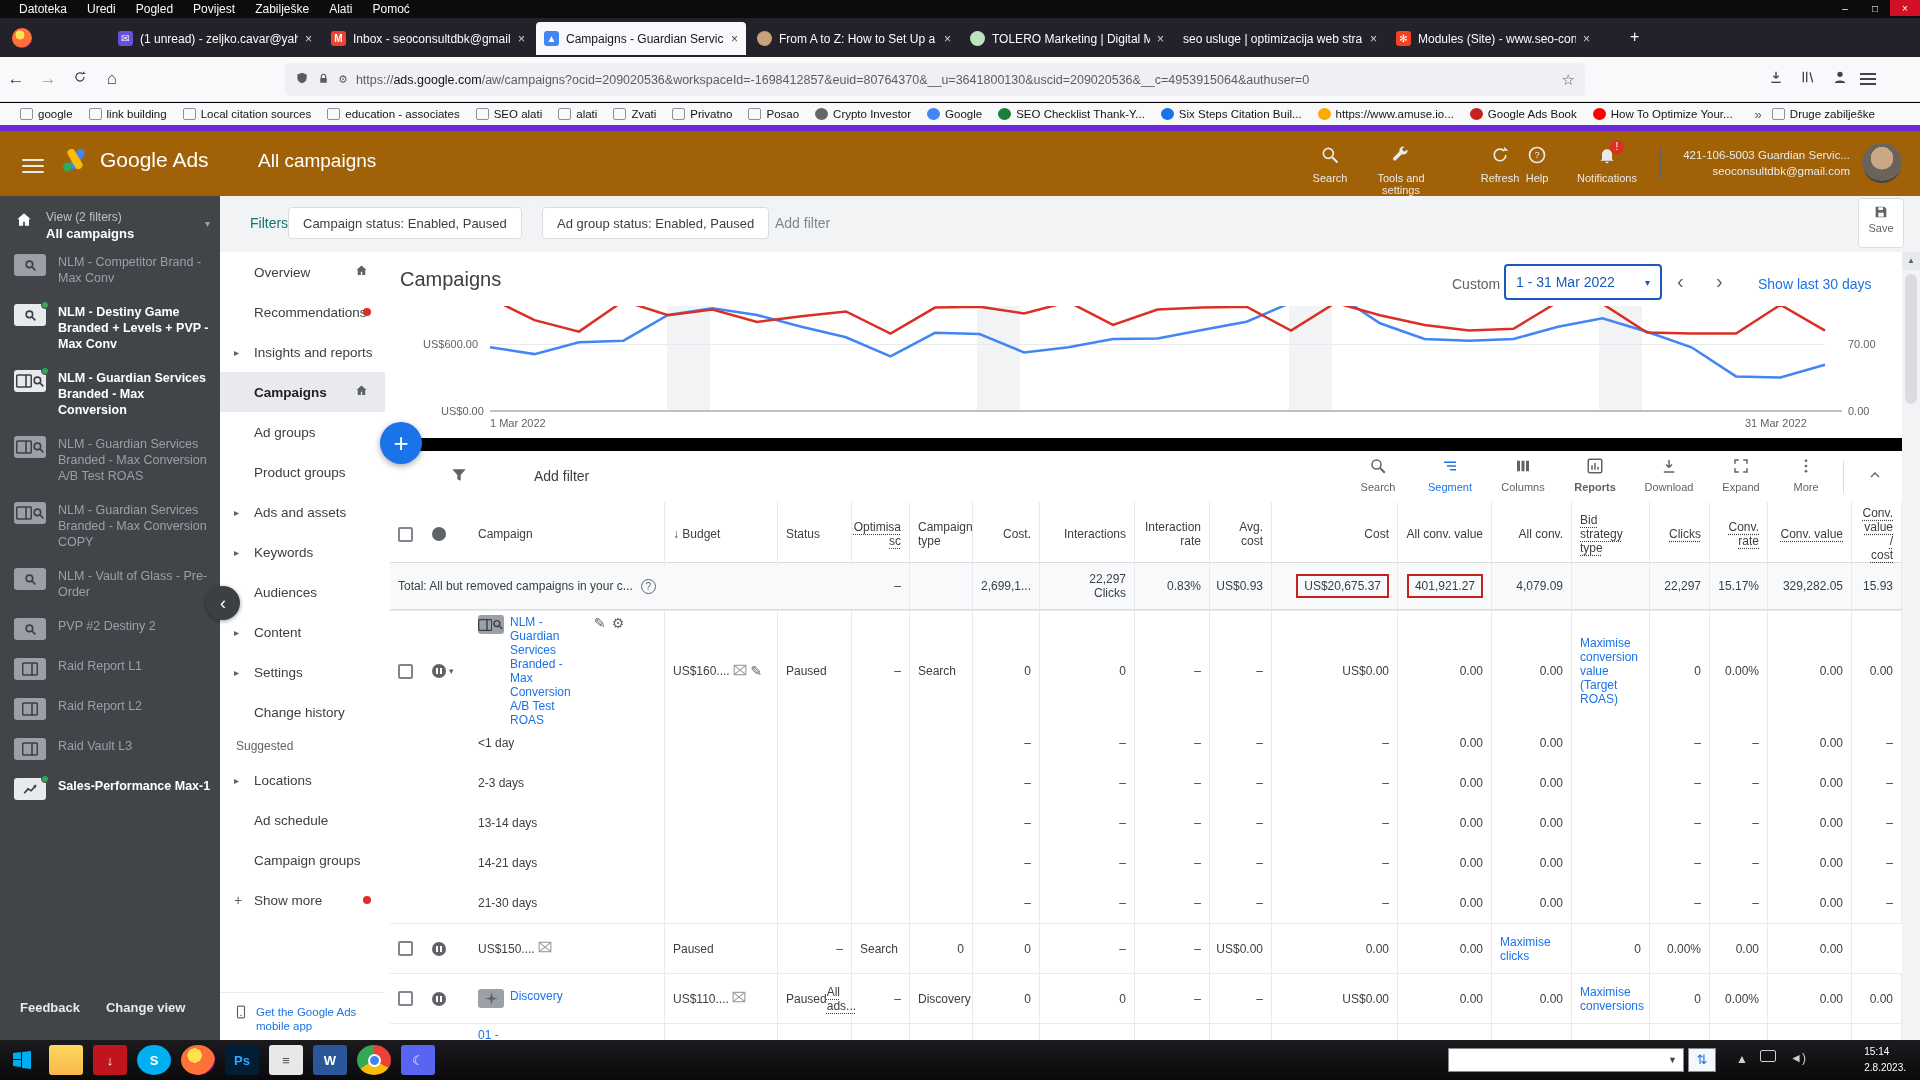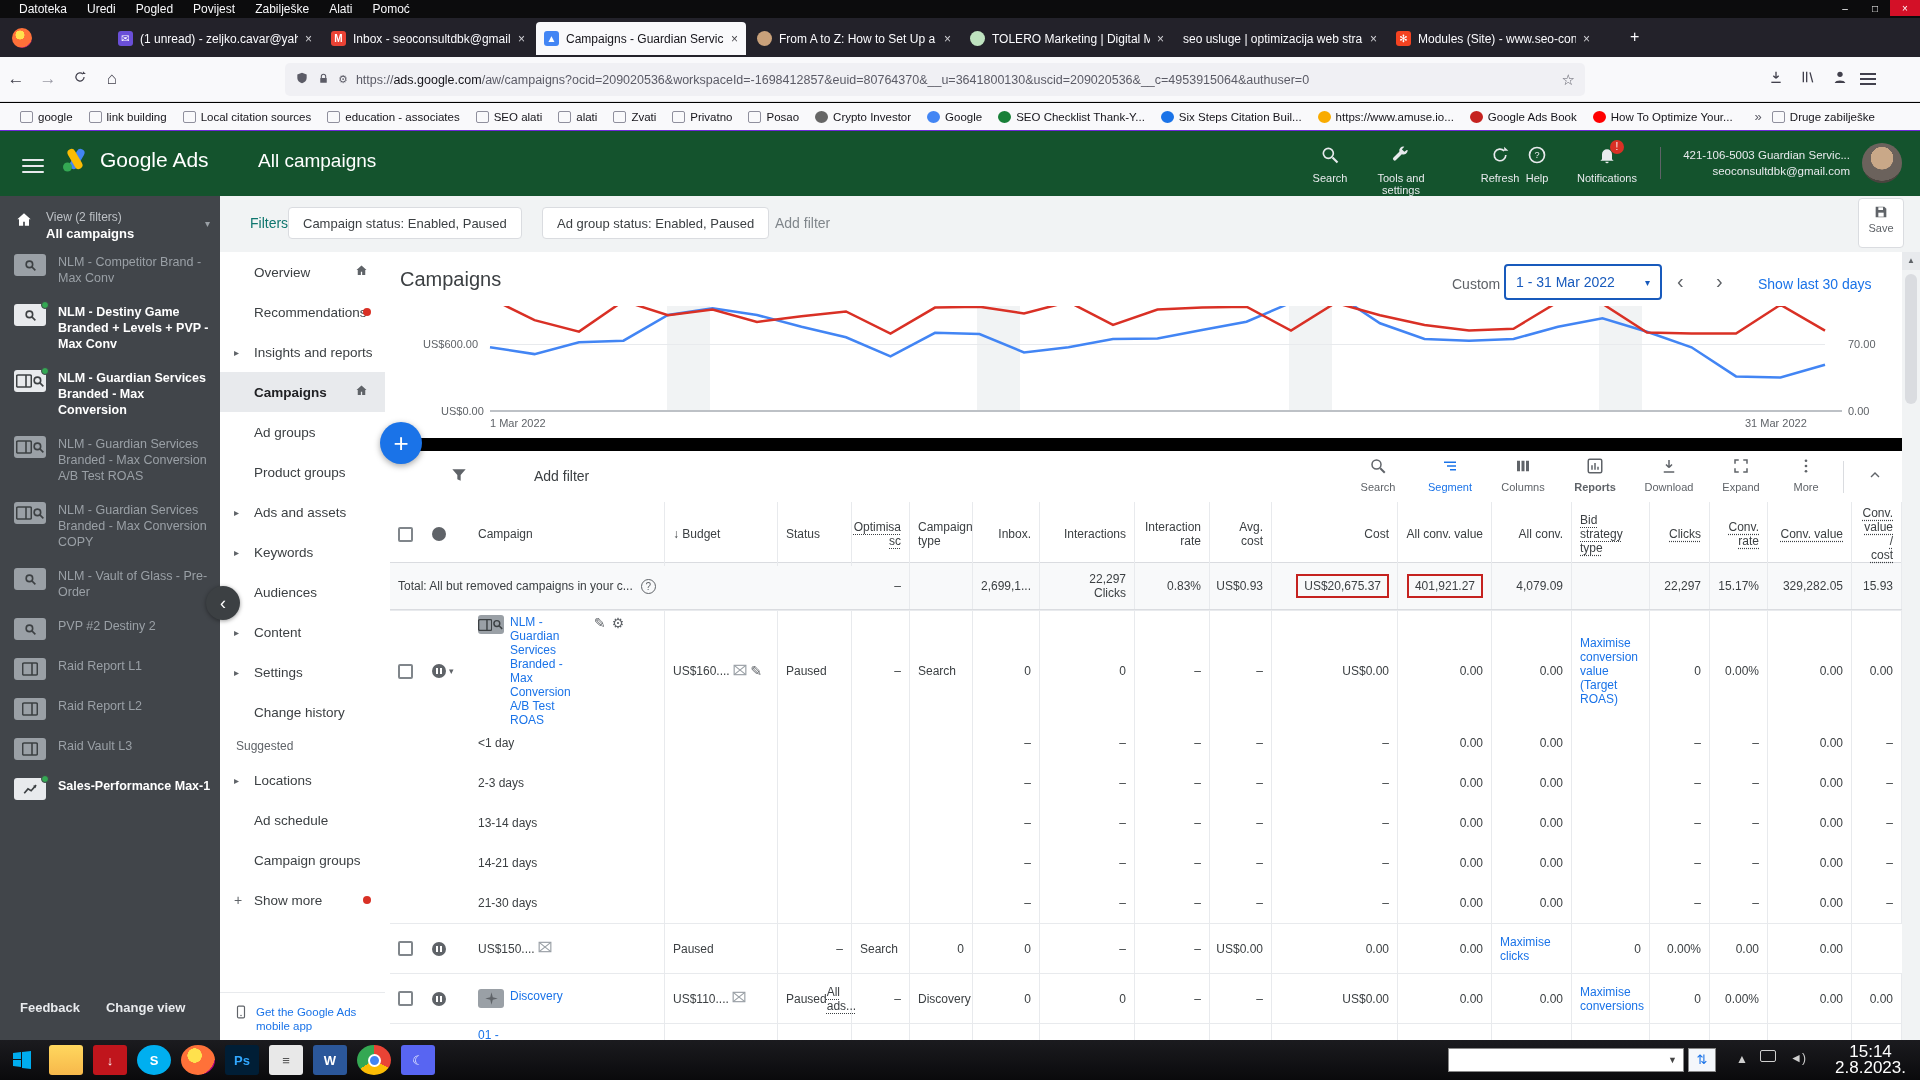--- a/index.html
+++ b/index.html
@@ -16,26 +16,26 @@
   .tab { position:absolute; top:4px; height:33px; width:210px; display:flex; align-items:center; gap:7px; padding:0 8px; border-radius:4px 4px 0 0; color:#fbfbfe; font-size:12px; }
   .tab.active { background:#f9f9fb; color:#15141a; }
   .tab .ttl { flex:1; white-space:nowrap; overflow:hidden; }
   .tab .x { font-size:12px; opacity:.8; }
   .tfav { width:15px; height:15px; border-radius:3px; flex:none; display:flex; align-items:center; justify-content:center; font-size:10px; font-weight:bold; color:#fff; }
   #navtoolbar { left:0; top:57px; width:1920px; height:45px; background:#f9f9fb; border-bottom:1px solid #e3e3e6; display:flex; align-items:center; }
   .navbtn { color:#42414d; font-size:17px; width:32px; text-align:center; }
   #urlbar { position:absolute; left:285px; top:6px; width:1300px; height:33px; background:#f0f0f4; border-radius:5px; display:flex; align-items:center; padding:0 10px; gap:8px; }
   #urltext { flex:1; font-size:12.5px; color:#5b5b66; white-space:nowrap; overflow:hidden; }
   #urltext b { color:#15141a; font-weight:normal; }
-  #bookmarksbar { left:0; top:103px; width:1920px; height:28px; background:#f9f9fb; display:flex; align-items:center; padding-left:14px; gap:4px; border-bottom:1px solid #6d28d9; }
+  #bookmarksbar { left:0; top:103px; width:1920px; height:28px; background:#f9f9fb; display:flex; align-items:center; padding-left:14px; gap:4px; border-bottom:6px solid #6d28d9; }
   .bm { display:flex; align-items:center; gap:5px; font-size:11.5px; color:#15141a; padding:3px 6px; white-space:nowrap; }
   .bmi { width:13px; height:12px; border:1px solid #8f8f9d; border-radius:2px; position:relative; flex:none; }
   .bmi.solid { border:none; border-radius:50%; }
   
-  #appbar { left:0; top:131px; width:1920px; height:65px; background:#14532d; }
+  #appbar { left:0; top:131px; width:1920px; height:65px; background:#a16207; }
   .hamb { position:absolute; left:22px; top:24px; width:22px; }
   .hamb div { height:2px; background:#e8eaed; margin:4px 0; border-radius:1px; }
   #brand { position:absolute; left:62px; top:16px; display:flex; align-items:center; gap:10px; }
   #brandname { color:#fff; font-size:21px; }
   #pagetitle-app { position:absolute; left:258px; top:19px; color:#fff; font-size:19px; }
   .appact { position:absolute; top:14px; width:80px; text-align:center; color:#e8eaed; }
   .appact .lbl { font-size:11px; margin-top:3px; line-height:12px; }
   #acctinfo { position:absolute; right:70px; top:16px; text-align:right; color:#e8eaed; font-size:11.5px; line-height:16px; }
   #avatar { position:absolute; right:18px; top:12px; width:40px; height:40px; border-radius:50%; background:radial-gradient(circle at 50% 38%, #c9a888 0 35%, #6b625c 36% 70%, #4a443f 71%); }
   .badge { position:absolute; top:-5px; right:-7px; background:#d93025; color:#fff; width:14px; height:14px; border-radius:50%; font-size:10px; line-height:14px; text-align:center; }
@@ -101,21 +101,21 @@
   .tool { color:#5f6368; font-size:14px; }
   
   #pagescroll { left:1902px; top:252px; width:18px; height:788px; background:#f1f3f4; }
   #pagescroll .ar { height:18px; text-align:center; font-size:8px; color:#5f6368; line-height:18px; background:#e8eaed; }
   #thumb { position:absolute; left:3px; top:22px; width:12px; height:130px; background:#dadce0; border-radius:6px; }
   
   #taskbar { left:0; top:1040px; width:1920px; height:40px; background:linear-gradient(#1b1b1f,#0a0a0c); display:flex; align-items:center; }
   .tbicon { width:34px; height:30px; margin:0 5px; border-radius:3px; display:flex; align-items:center; justify-content:center; font-weight:bold; color:#fff; font-size:13px; }
   #traybox { position:absolute; left:1448px; top:8px; width:236px; height:24px; background:#fff; border:1px solid #888; display:flex; align-items:center; justify-content:flex-end; padding-right:6px; color:#444; font-size:9px; }
   #trayswap { position:absolute; left:1688px; top:8px; width:28px; height:24px; background:#f4f7fb; border:1px solid #888; color:#1a73e8; text-align:center; font-size:13px; line-height:22px; }
-  #clock { position:absolute; right:14px; top:4px; color:#fff; font-size:17px; text-align:center; line-height:16px; }
+  #clock { position:absolute; right:14px; top:4px; color:#fff; font-size:10px; text-align:left; line-height:16px; }
   .trayg { color:#cfcfcf; font-size:12px; margin-left:10px; }
 </style>
 </head>
 <body>
 
 <div class="abs" id="menubar">
     <div class="mi">Datoteka</div>
     <div class="mi">Uredi</div>
     <div class="mi">Pogled</div>
     <div class="mi">Povijest</div>
@@ -648,21 +648,21 @@
       <div class="tg hdr" style="height: 61px; border-bottom: 1px solid rgb(218, 220, 224);">
         <div class="c"><div class="chk"></div></div>
         <div class="c"><div class="pdot"></div></div>
         <div class="c cb">Campaign</div>
         <div class="c cb">↓ Budget</div>
         <div class="c cb">Status</div>
         <div class="c cb r dotted">Optimisa
 sc</div>
         <div class="c cb">Campaign
 type</div>
-        <div class="c cb r">Inbox.</div>
+        <div class="c cb r">Cost.</div>
         <div class="c cb r">Interactions</div>
         <div class="c cb r">Interaction
 rate</div>
         <div class="c cb r">Avg.
 cost</div>
         <div class="c cb r">Cost</div>
         <div class="c cb r">All conv. value</div>
         <div class="c cb r">All conv.</div>
         <div class="c cb dotted">Bid
 strategy

